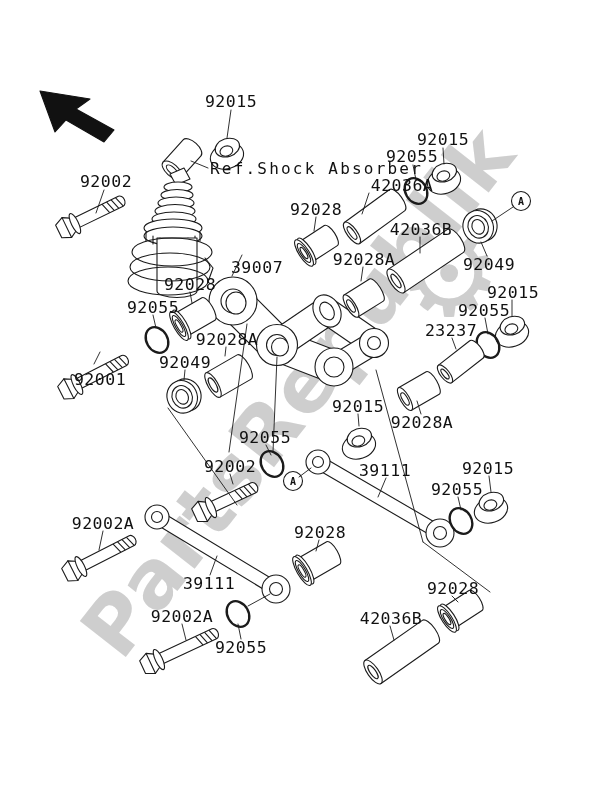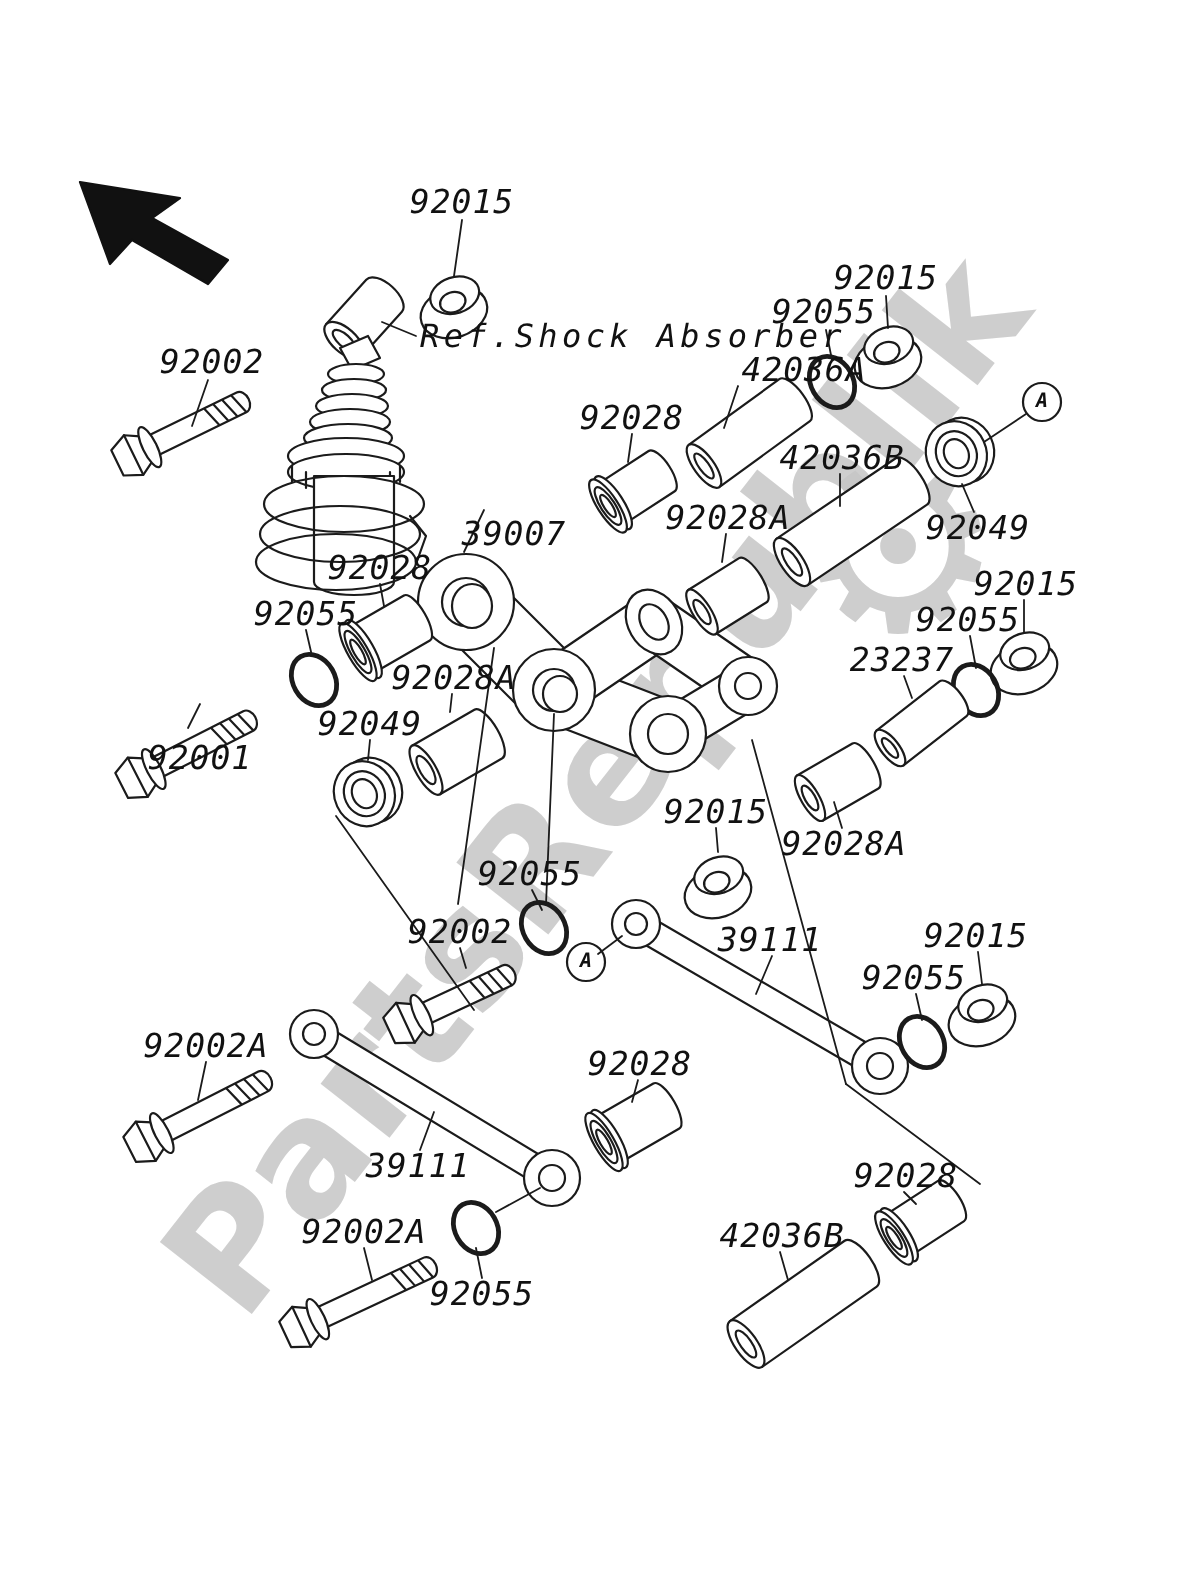--- a/index.html
+++ b/index.html
@@ -9,21 +9,21 @@
   .wm-text{position:absolute;left:298px;top:392px;
            transform:translate(-50%,-50%) rotate(-52deg);
            font-family:"DejaVu Sans","Liberation Sans",sans-serif;
            font-weight:bold;font-size:80px;letter-spacing:1px;
            color:#c3c3c3;opacity:.8;white-space:nowrap;}
   .wm-gear{position:absolute;left:449px;top:274px;
            transform:translate(-50%,-50%);
            font-family:"DejaVu Sans",sans-serif;
            font-size:118px;line-height:1;color:#c6c6c6;opacity:.85;}
   svg.lineart{position:absolute;left:0;top:0;z-index:1;}
-  .labels{position:absolute;inset:0;z-index:2;pointer-events:none;font-style:italic;}
+  .labels{position:absolute;inset:0;z-index:2;pointer-events:none;}
   .part-label{position:absolute;transform:translate(-50%,-50%);
               font-size:16.5px;color:#111;letter-spacing:.5px;white-space:nowrap;}
   .part-label.small{font-size:16px;letter-spacing:2.2px;transform:translate(0,-50%);}
   .marker-a{position:absolute;transform:translate(-50%,-50%);
             font-size:10px;font-weight:bold;color:#111;}
 </style>
 </head>
 <body>
 
 <div class="page">

